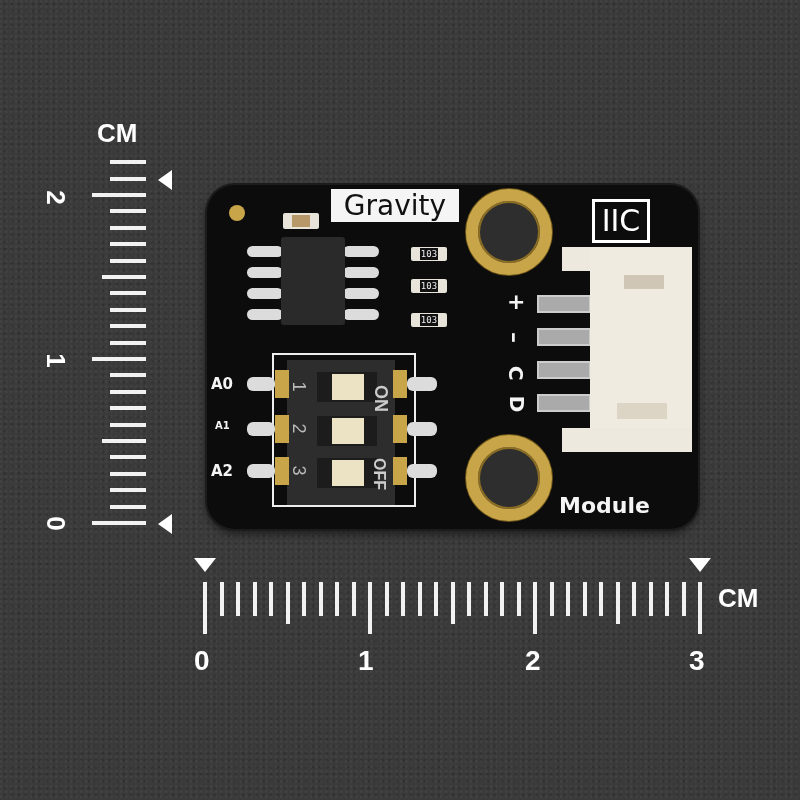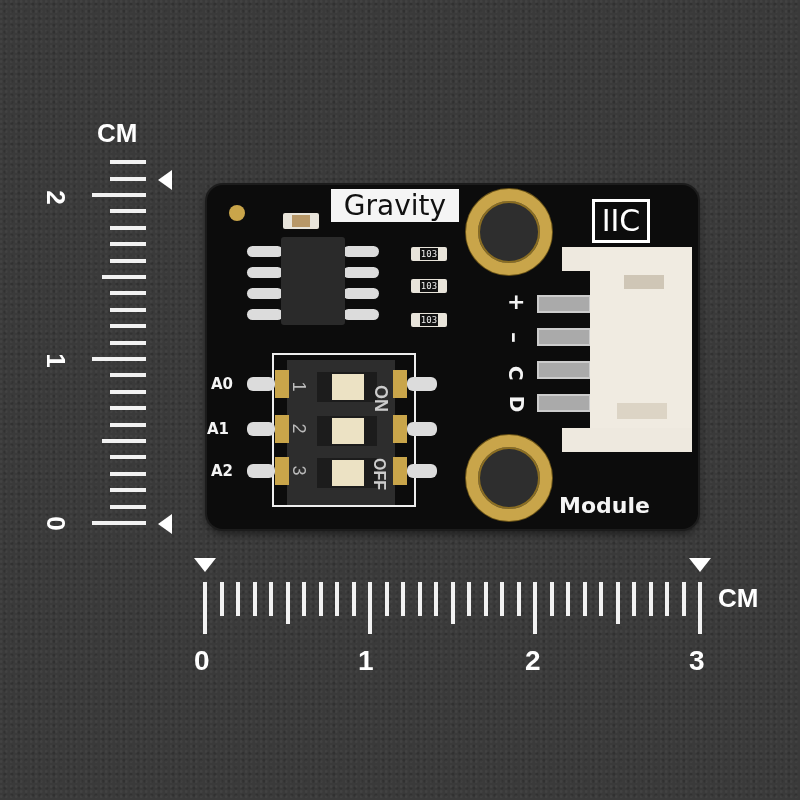--- a/index.html
+++ b/index.html
@@ -7,21 +7,21 @@
     background:#3a3a3a;
     background-image:
       radial-gradient(circle at 20% 30%, rgba(255,255,255,0.04) 0 1px, transparent 2px),
       radial-gradient(circle at 70% 60%, rgba(0,0,0,0.15) 0 1px, transparent 2px);
     background-size:5px 5px, 7px 7px;
     font-family:"Liberation Sans", sans-serif;}
   .abs{position:absolute;}
   .white{color:#fff;font-weight:bold;}
   .tick{position:absolute;background:#f2f2f2;}
   .tri{position:absolute;width:0;height:0;}
-  .board{position:absolute;left:207px;top:185px;width:491px;height:344px;background:#0c0c0c;border-radius:16px;
+  .board{position:absolute;left:207px;top:185px;width:491px;height:344px;background:#0c0c0c;border-radius:28px;
     box-shadow:0 0 0 2px #1c1c1c, 0 4px 10px rgba(0,0,0,0.6);}
   .label-box{position:absolute;background:#f5f5f5;color:#111;font-family:"DejaVu Sans", sans-serif;}
   .hole{position:absolute;border-radius:50%;border:12px solid #c9a54a;background:#2e2e2e;box-sizing:border-box;
     box-shadow:inset 0 0 0 2px #8a6d22, 0 0 0 1px #6b5418;}
   .pin{position:absolute;background:#dcdcdc;border-radius:6px;}
   .chip{position:absolute;background:#2a2a2a;border-radius:3px;}
   .res{position:absolute;width:36px;height:14px;background:#e8e4da;border-radius:2px;}
   .res span{position:absolute;left:9px;right:9px;top:1px;bottom:1px;background:#111;color:#eee;font-size:9px;text-align:center;line-height:12px;font-family:"DejaVu Sans Mono", monospace;}
   .silk{position:absolute;color:#f4f4f4;font-weight:bold;font-family:"DejaVu Sans", sans-serif;}
   .gold{position:absolute;background:#c9a54a;}
@@ -159,21 +159,21 @@
   <div class="gold" style="left:186px;top:230px;width:14px;height:28px;"></div>
   <div class="gold" style="left:186px;top:272px;width:14px;height:28px;"></div>
   <div class="pin" style="left:40px;top:192px;width:28px;height:14px;"></div>
   <div class="pin" style="left:40px;top:237px;width:28px;height:14px;"></div>
   <div class="pin" style="left:40px;top:279px;width:28px;height:14px;"></div>
   <div class="pin" style="left:200px;top:192px;width:30px;height:14px;"></div>
   <div class="pin" style="left:200px;top:237px;width:30px;height:14px;"></div>
   <div class="pin" style="left:200px;top:279px;width:30px;height:14px;"></div>
 
   <div class="silk" style="left:4px;top:190px;font-size:15px;">A0</div>
-  <div class="silk" style="left:0;top:235px;font-size:15px;">A1</div>
+  <div class="silk" style="left:8px;top:235px;font-size:10px;">A1</div>
   <div class="silk" style="left:4px;top:277px;font-size:15px;">A2</div>
 
   <div class="silk" style="left:300px;top:104px;font-size:22px;">+</div>
   <div class="silk" style="left:302px;top:140px;font-size:22px;transform:rotate(90deg);">–</div>
   <div class="silk" style="left:302px;top:176px;font-size:20px;transform:rotate(90deg);">C</div>
   <div class="silk" style="left:302px;top:207px;font-size:20px;transform:rotate(90deg);">D</div>
 
   <div class="abs" style="left:330px;top:110px;width:50px;height:14px;background:#aaa;border:2px solid #ccc;"></div>
   <div class="abs" style="left:330px;top:143px;width:50px;height:14px;background:#aaa;border:2px solid #ccc;"></div>
   <div class="abs" style="left:330px;top:176px;width:50px;height:14px;background:#aaa;border:2px solid #ccc;"></div>

